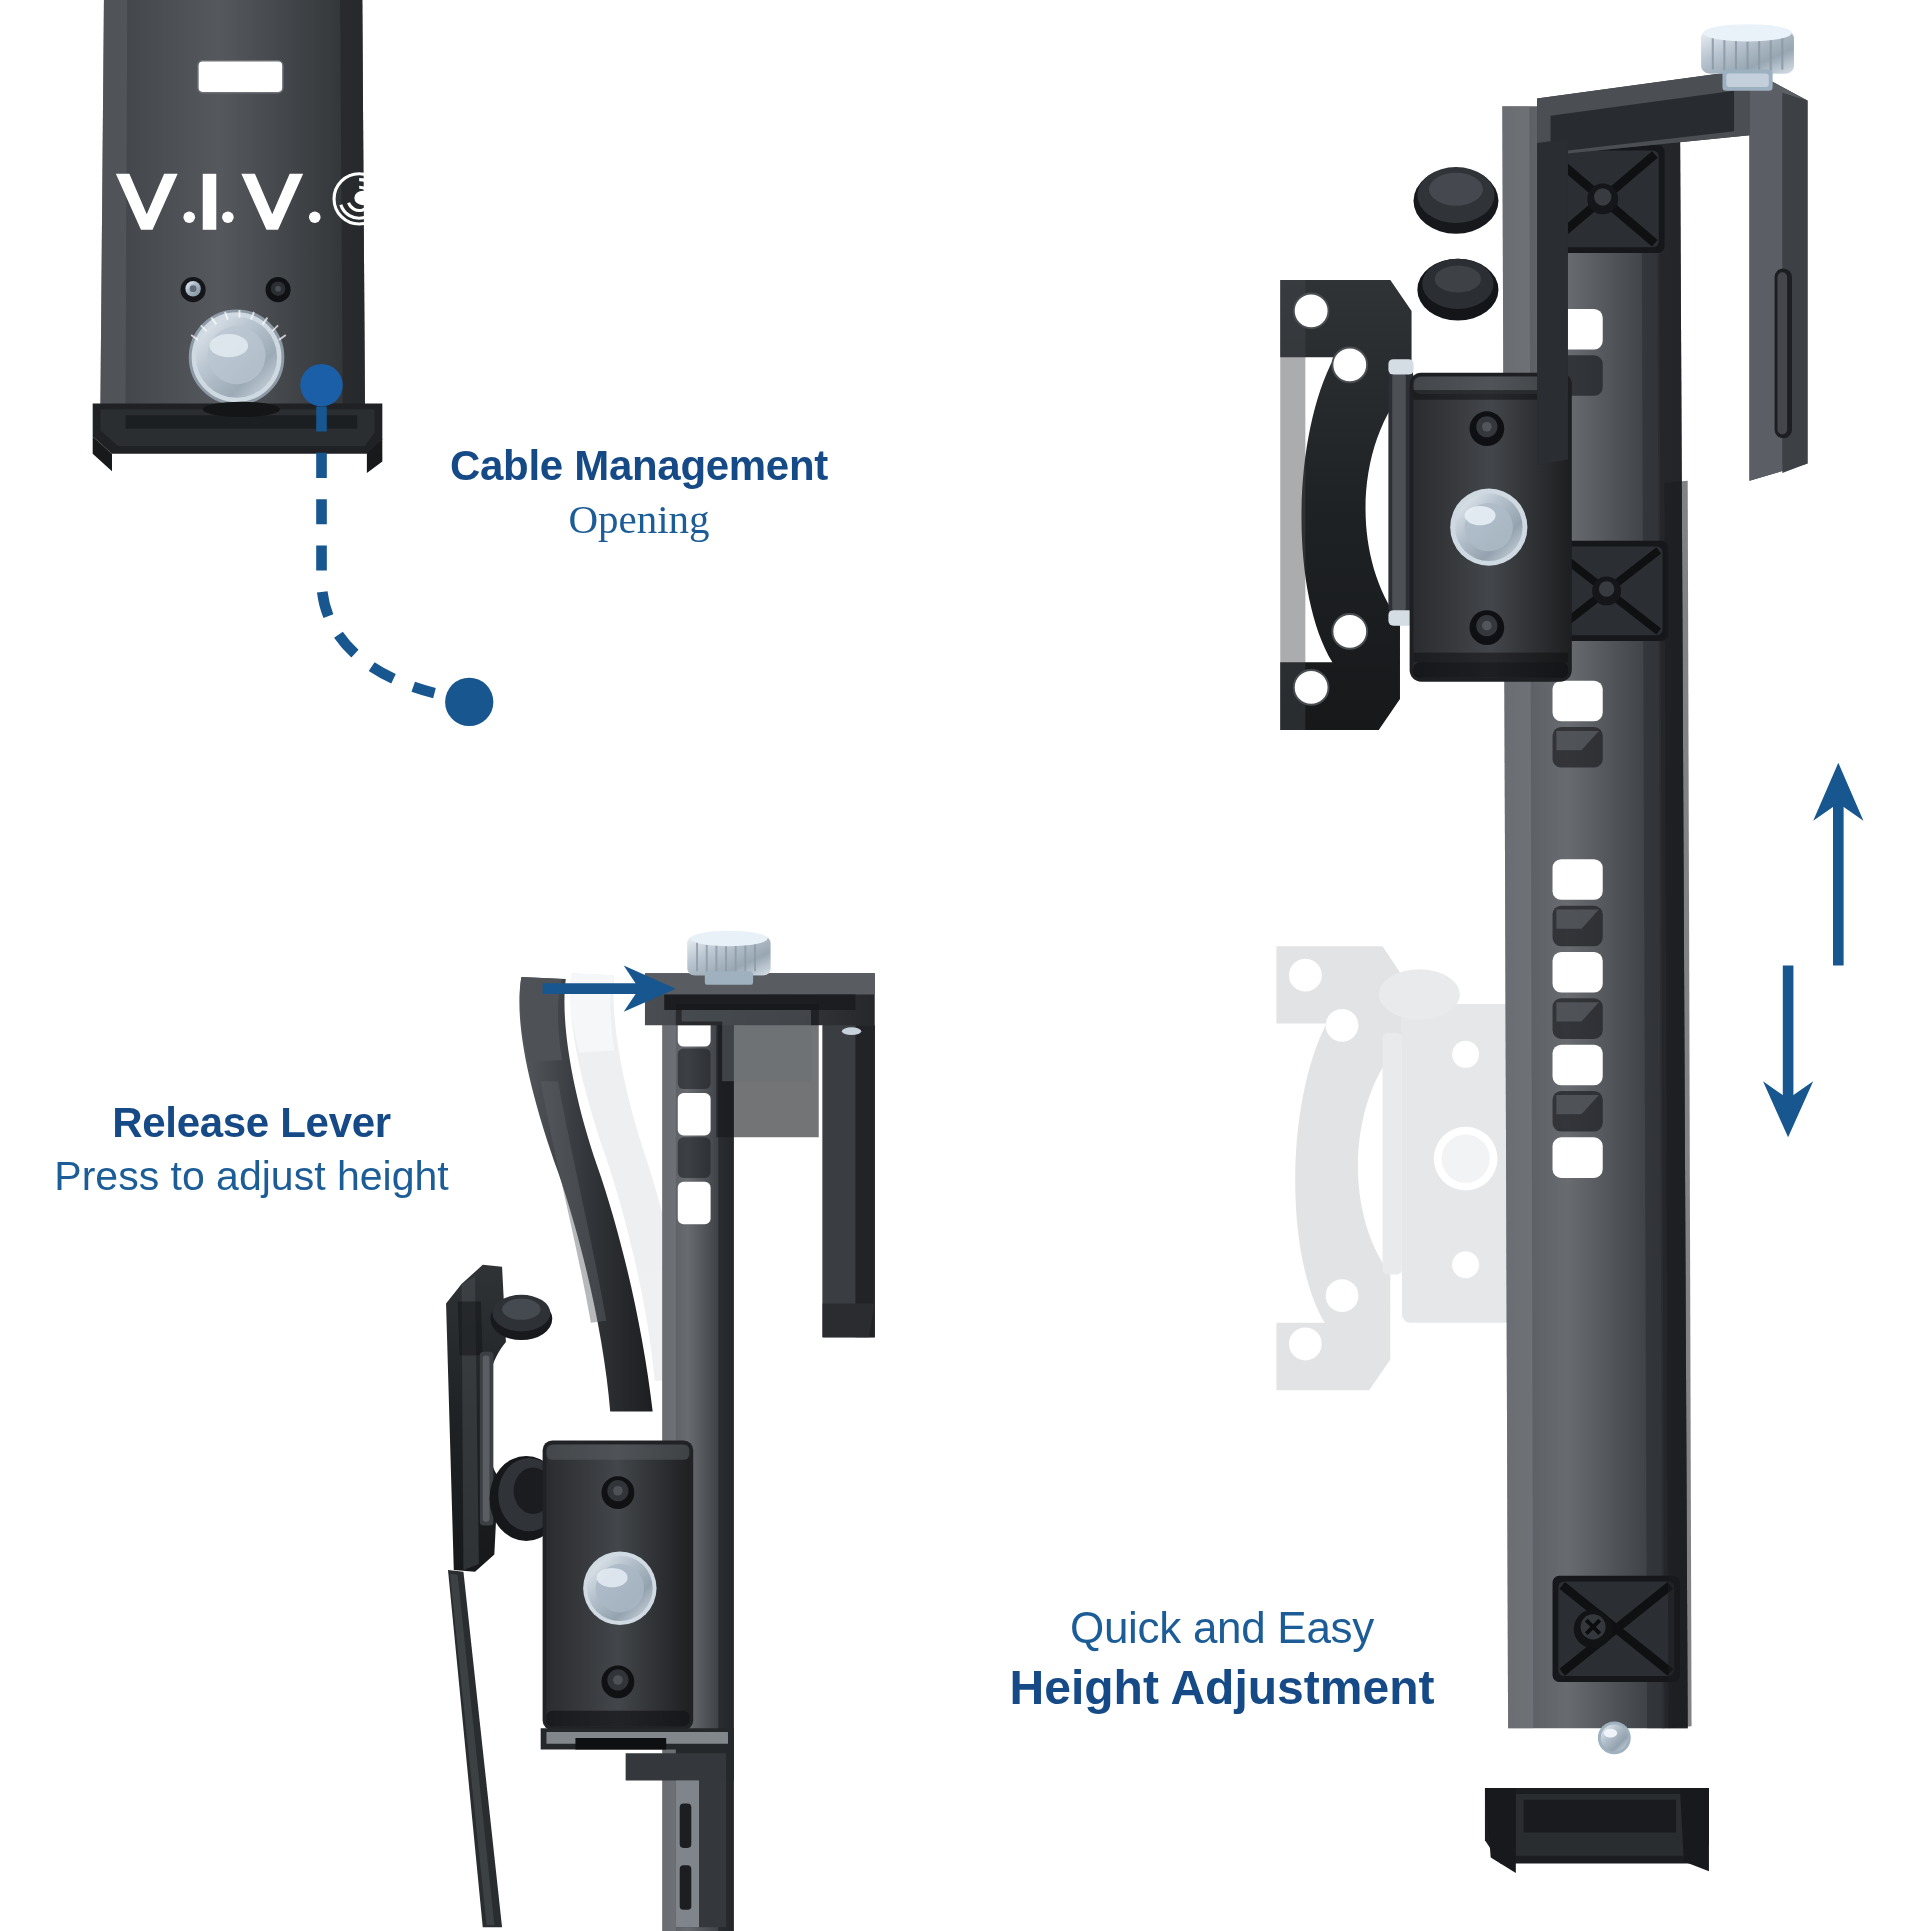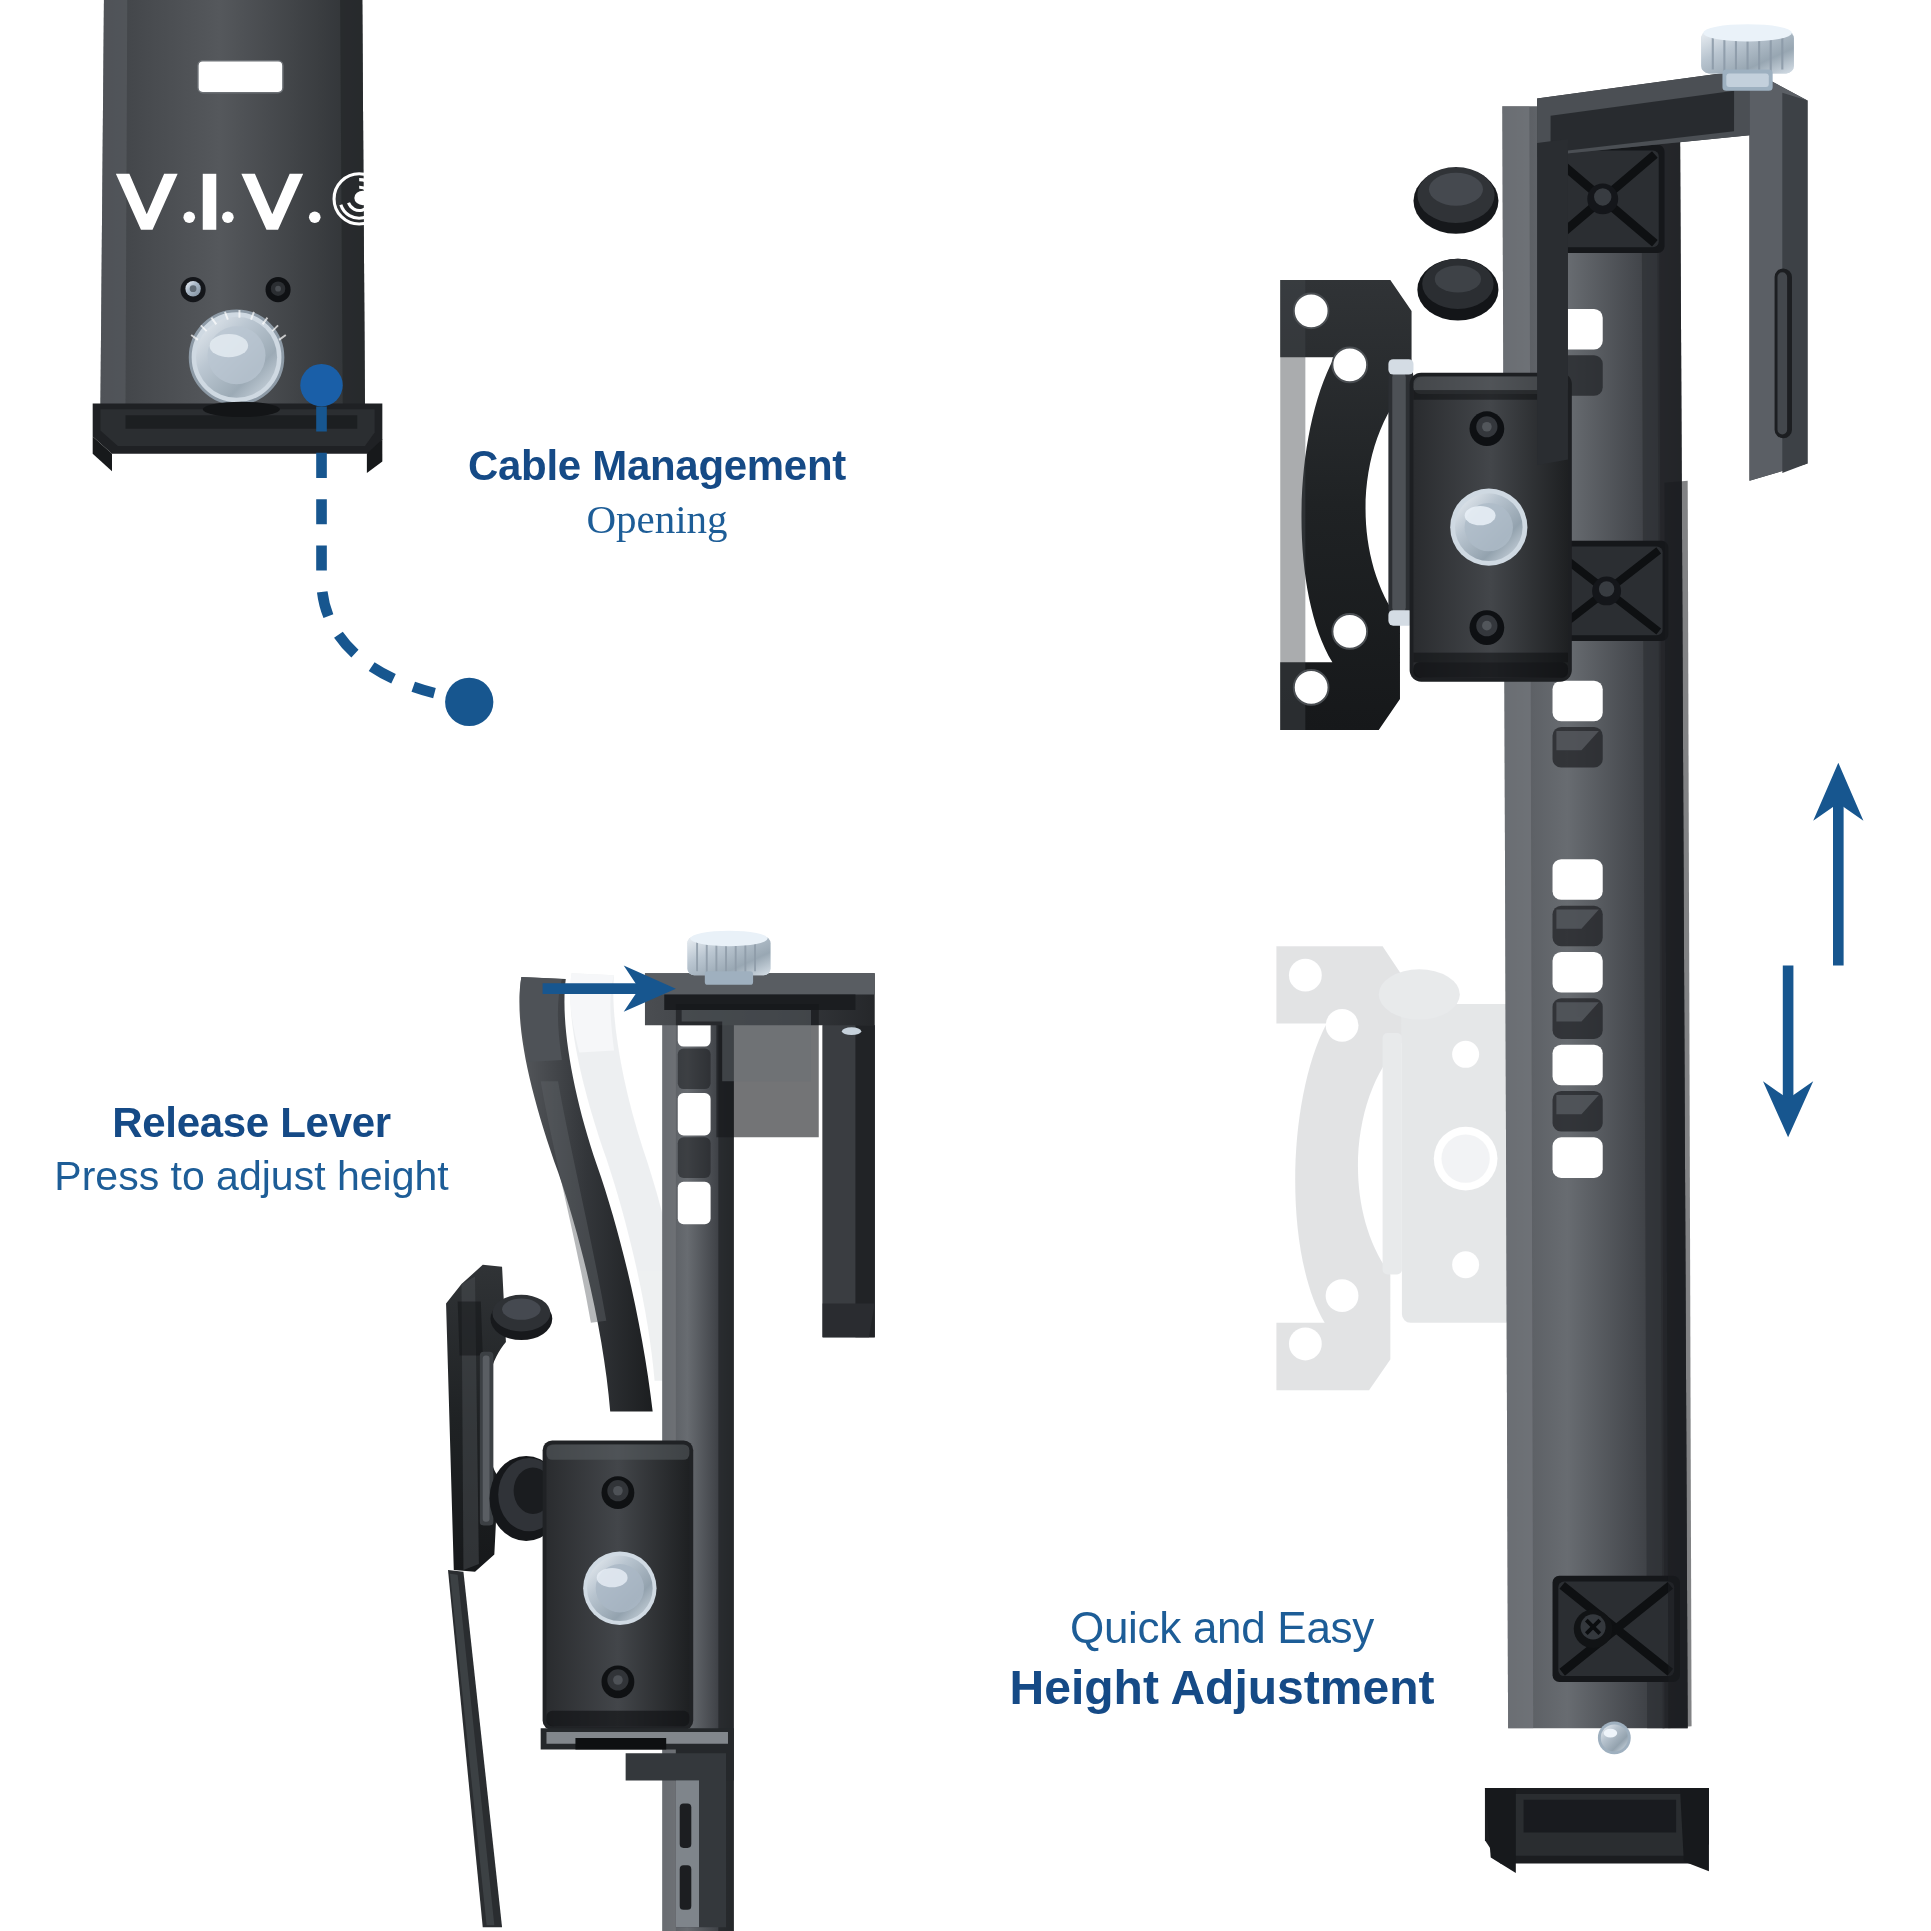--- a/index.html
+++ b/index.html
@@ -22,21 +22,21 @@
     color: #154a86;
     letter-spacing: -0.3px;
     white-space: nowrap;
   }
   .callout .line2 {
     font-weight: 300;
     color: #1d5d97;
     white-space: nowrap;
   }
 
-  #cable-callout { left: 454px; top: 439px; text-align: center; width: 406px; }
+  #cable-callout { left: 436px; top: 439px; text-align: center; width: 406px; }
   #cable-callout .line1 { font-size: 42px; line-height: 54px; }
   #cable-callout .line2 { font-size: 41px; line-height: 52px; font-family: Liberation Serif, serif; }
 
   #lever-callout { left: 39px; top: 1096px; text-align: center; width: 425px; }
   #lever-callout .line1 { font-size: 42px; line-height: 54px; }
   #lever-callout .line2 { font-size: 41px; line-height: 52px; }
 
   #height-callout { left: 966px; top: 1598px; text-align: center; width: 512px; }
   #height-callout .line1 { font-size: 44px; line-height: 60px; font-weight: 300; color:#1d5d97; }
   #height-callout .line2 { font-size: 48px; line-height: 60px; font-weight: bold; color:#154a86; }

